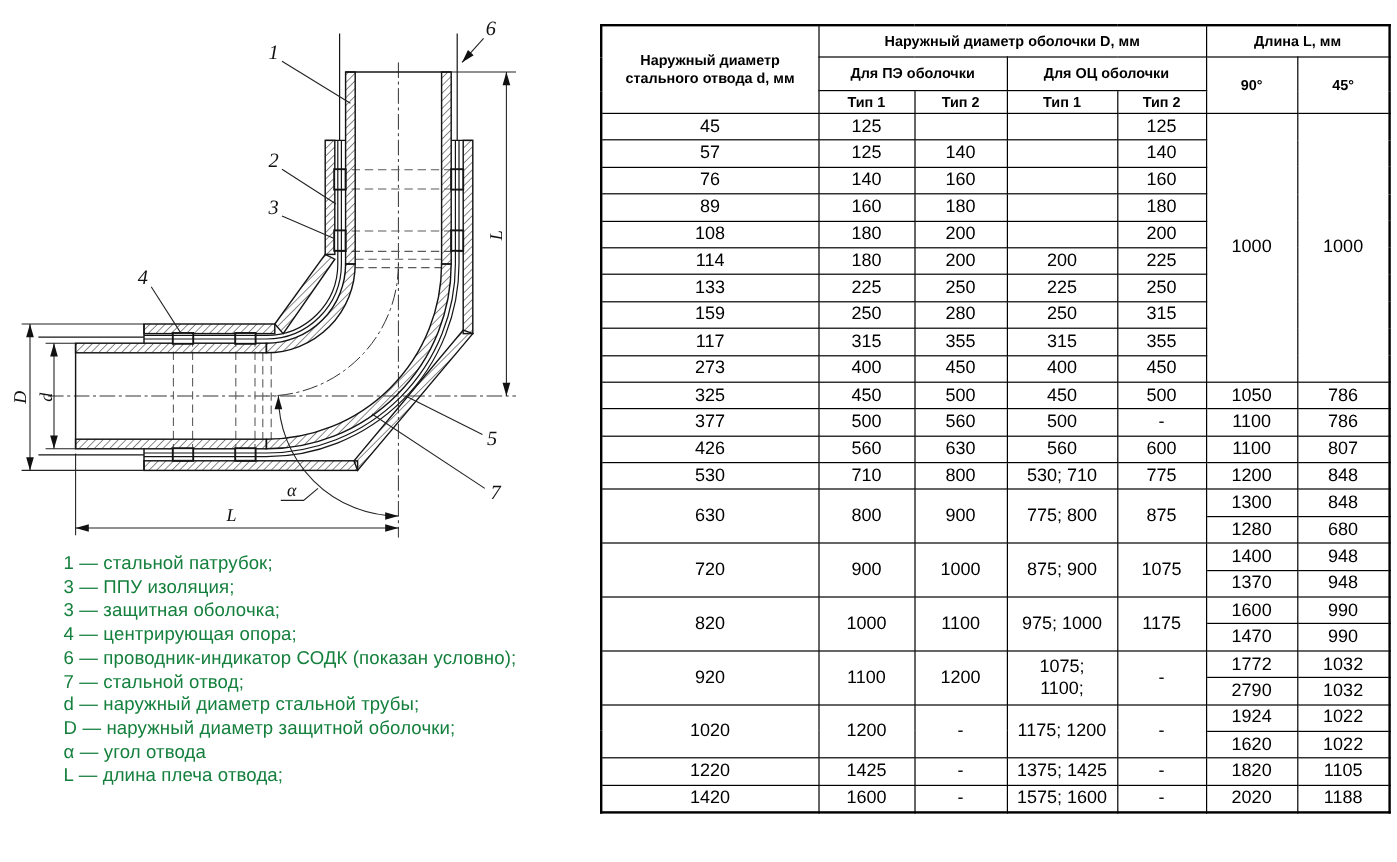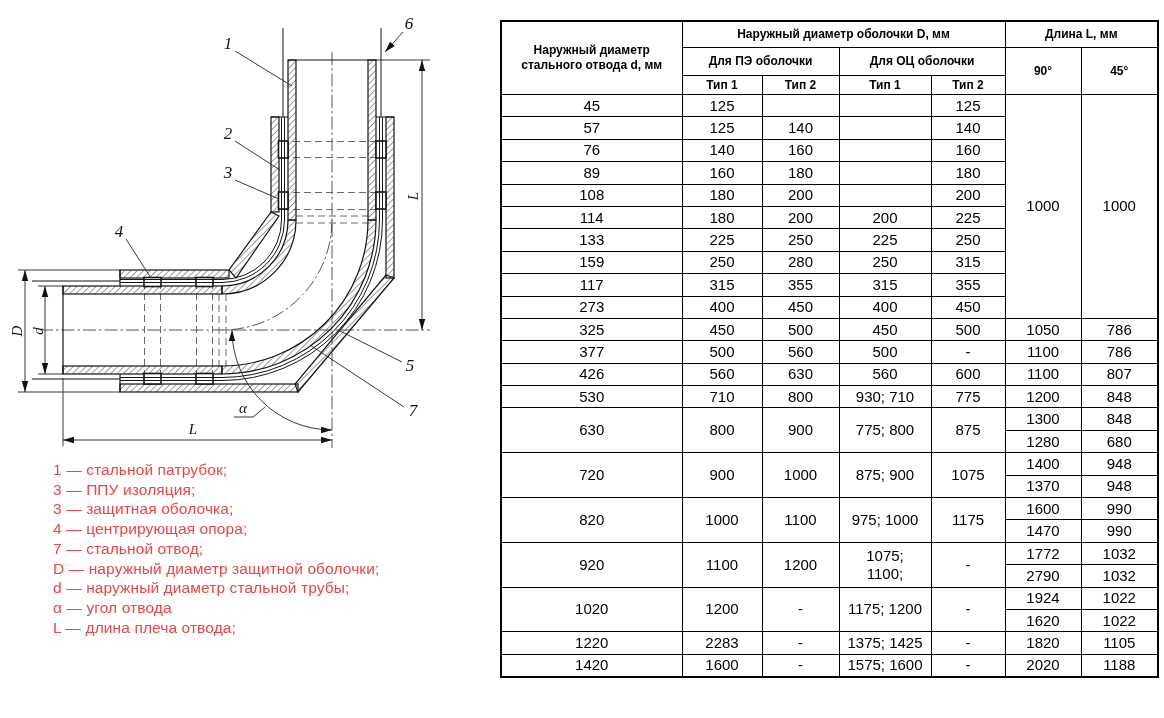--- a/index.html
+++ b/index.html
@@ -14,21 +14,21 @@
   .wall{fill:url(#hatch);stroke:#141414;stroke-width:1.2;}
   .edge{stroke:#141414;stroke-width:1.2;fill:none;}
   .wire{stroke:#141414;stroke-width:1;fill:none;}
   .sup{fill:#fff;stroke:#141414;stroke-width:1.6;}
   .dim{stroke:#222;stroke-width:.9;fill:none;}
   .lead{stroke:#222;stroke-width:.9;fill:none;}
   .num{font:italic 17px "Liberation Serif",serif;fill:#111;}
   .dlab{font:italic 15px "Liberation Serif",serif;fill:#111;}
 
   
-  .legend{position:absolute;left:53px;top:460px;font-size:15.5px;line-height:19.7px;color:#ef4444;letter-spacing:.1px;}
+  .legend{position:absolute;left:53px;top:460px;font-size:15.5px;line-height:19.7px;color:#15803d;letter-spacing:.1px;}
 
   
   table.dims{position:absolute;left:500px;top:20px;width:657px;border-collapse:collapse;table-layout:fixed;border:2px solid #000;}
   table.dims th,table.dims td{border:1.5px solid #000;text-align:center;vertical-align:middle;padding:0;}
   table.dims th{font-weight:bold;font-size:12px;line-height:1.25;}
   table.dims thead tr:nth-child(1) th{height:25px;}
   table.dims thead tr:nth-child(2) th{height:27px;}
   table.dims thead tr:nth-child(3) th{height:18px;}
   table.dims td{font-size:15px;height:21.4px;line-height:1.2;white-space:pre-line;font-weight:normal;}
 </style>
@@ -159,23 +159,24 @@
         <text class="num" x="413" y="416" text-anchor="middle">7</text>
       </g>
     </svg>
   </div>
 
   <div class="legend">
     <div>1 — стальной патрубок;</div>
     <div>3 — ППУ изоляция;</div>
     <div>3 — защитная оболочка;</div>
     <div>4 — центрирующая опора;</div>
+    <div>6 — проводник-индикатор СОДК (показан условно);</div>
     <div>7 — стальной отвод;</div>
+    <div>d — наружный диаметр стальной трубы;</div>
     <div>D — наружный диаметр защитной оболочки;</div>
-    <div>d — наружный диаметр стальной трубы;</div>
     <div>α — угол отвода</div>
     <div>L — длина плеча отвода;</div>
   </div>
 
   <table class="dims">
     <colgroup>
       <col style="width:181px">
         <col style="width:80px">
         <col style="width:77px">
       <col style="width:92px">
@@ -299,21 +300,21 @@
           <td>630</td>
           <td>560</td>
           <td>600</td>
           <td>1100</td>
           <td>807</td>
         </tr>
         <tr>
           <td>530</td>
           <td>710</td>
           <td>800</td>
-          <td>930; 710</td>
+          <td>530; 710</td>
           <td>775</td>
           <td>1200</td>
           <td>848</td>
         </tr>
         <tr>
           <td rowspan="2">630</td>
           <td rowspan="2">800</td>
           <td rowspan="2">900</td>
           <td rowspan="2">775; 800</td>
           <td rowspan="2">875</td>
@@ -372,21 +373,21 @@
           <td rowspan="2">-</td>
           <td>1924</td>
           <td>1022</td>
         </tr>
         <tr>
           <td>1620</td>
           <td>1022</td>
         </tr>
         <tr>
           <td>1220</td>
-          <td>2283</td>
+          <td>1425</td>
           <td>-</td>
           <td>1375; 1425</td>
           <td>-</td>
           <td>1820</td>
           <td>1105</td>
         </tr>
         <tr>
           <td>1420</td>
           <td>1600</td>
           <td>-</td>

